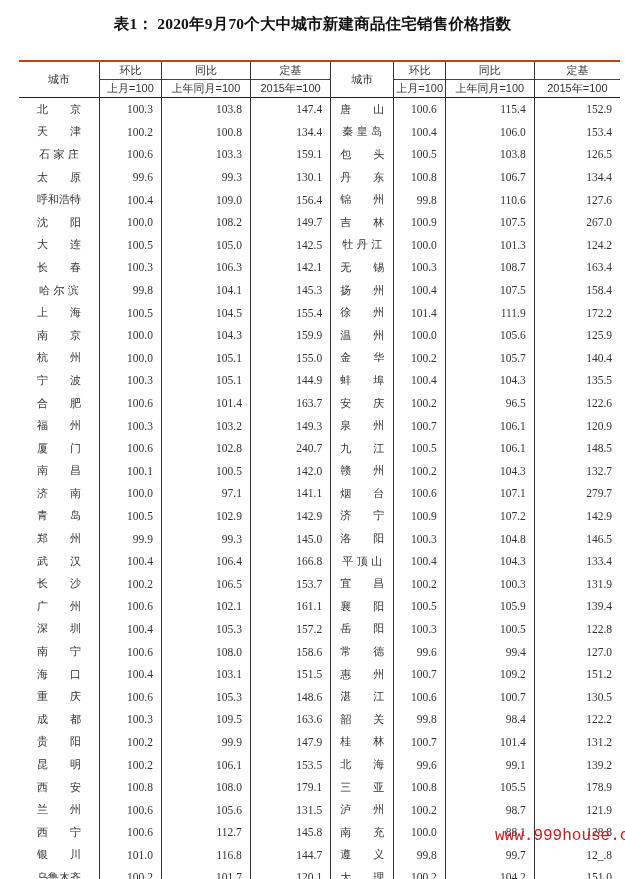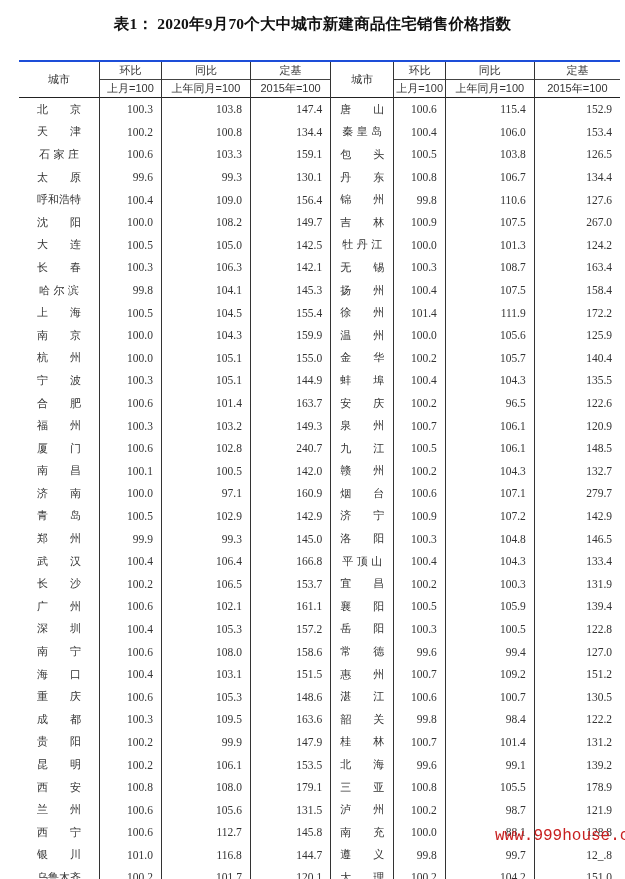--- a/index.html
+++ b/index.html
@@ -3,21 +3,21 @@
 <meta charset="utf-8">
 <style>
   html, body { margin: 0; padding: 0; background: #ffffff; }
   body { width: 625px; height: 879px; position: relative; overflow: hidden;
          font-family: "Liberation Serif", "DejaVu Serif", serif; color: #222; }
   .title { position: absolute; top: 14px; left: 0; width: 625px; text-align: center;
            font-size: 15.5px; font-weight: bold; color: #111; letter-spacing: 0.2px; }
   table { position: absolute; top: 60px; left: 19px; width: 601px;
           border-collapse: collapse; table-layout: fixed; font-size: 11.5px; }
   th, td { padding: 0; height: 22.6px; }
-  thead tr.top { border-top: 2px solid #1d4ed8; }
+  thead tr.top { border-top: 2px solid #c2410c; }
   thead th { font-weight: normal; font-family: "DejaVu Sans", sans-serif; font-size: 11px; color: #333;
              text-align: center; height: 17px; }
   thead tr.sub th { border-top: 1px solid #444; font-family: Liberation Sans, sans-serif; font-size: 11px; }
   thead tr.sub { border-bottom: 1.5px solid #222; }
   tbody tr:last-child { border-bottom: 2px solid #222; }
   .city { text-align: center; font-family: "DejaVu Sans", sans-serif; font-size: 11px; color: #333;
           letter-spacing: 0; }
   .num { text-align: right; padding-right: 8px; color: #333; }
   .bl { border-left: 1px solid #333; }
   .blt { border-left: 1.5px solid #333; }
@@ -231,21 +231,21 @@
         <td class="num blt">142.0</td>
         <td class="city blt">赣　　州</td>
         <td class="num bl">100.2</td>
         <td class="num bl">104.3</td>
         <td class="num blt">132.7</td>
       </tr>
       <tr>
         <td class="city">济　　南</td>
         <td class="num bl">100.0</td>
         <td class="num bl">97.1</td>
-        <td class="num blt">160.9</td>
+        <td class="num blt">141.1</td>
         <td class="city blt">烟　　台</td>
         <td class="num bl">100.6</td>
         <td class="num bl">107.1</td>
         <td class="num blt">279.7</td>
       </tr>
       <tr>
         <td class="city">青　　岛</td>
         <td class="num bl">100.5</td>
         <td class="num bl">102.9</td>
         <td class="num blt">142.9</td>

